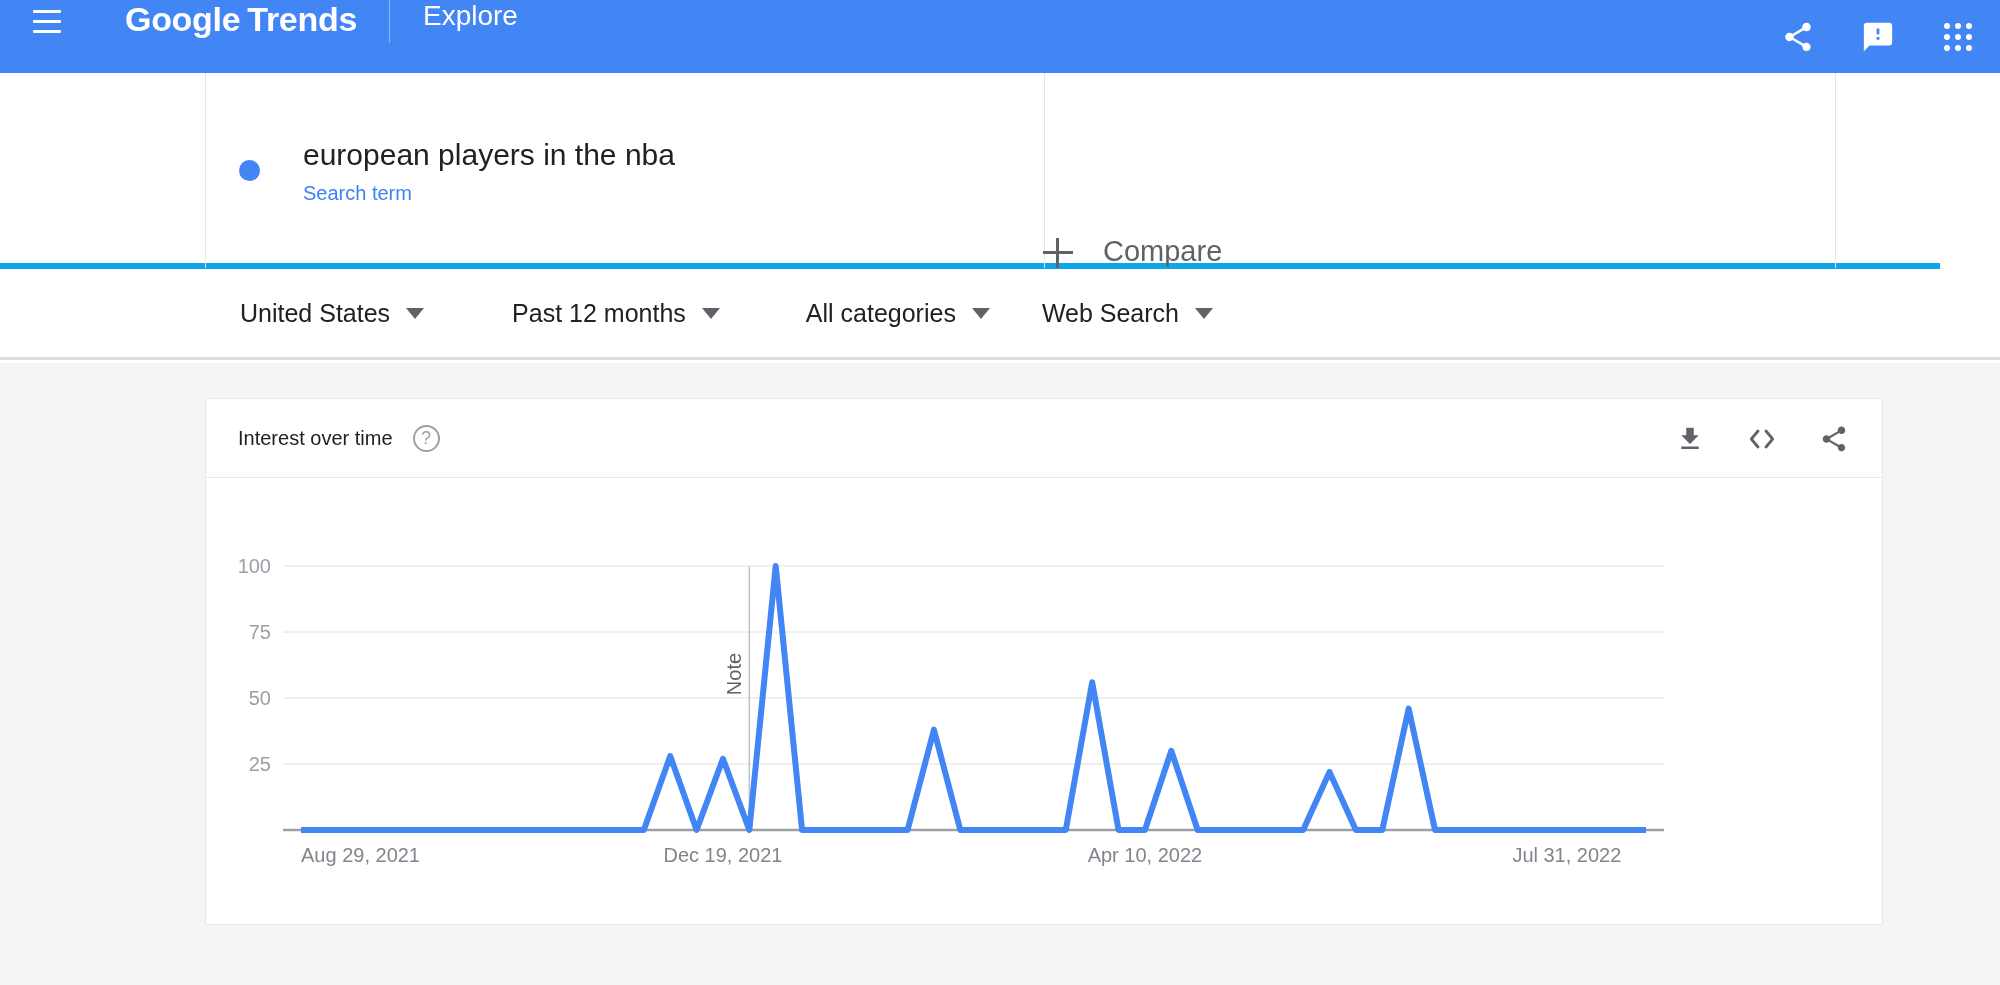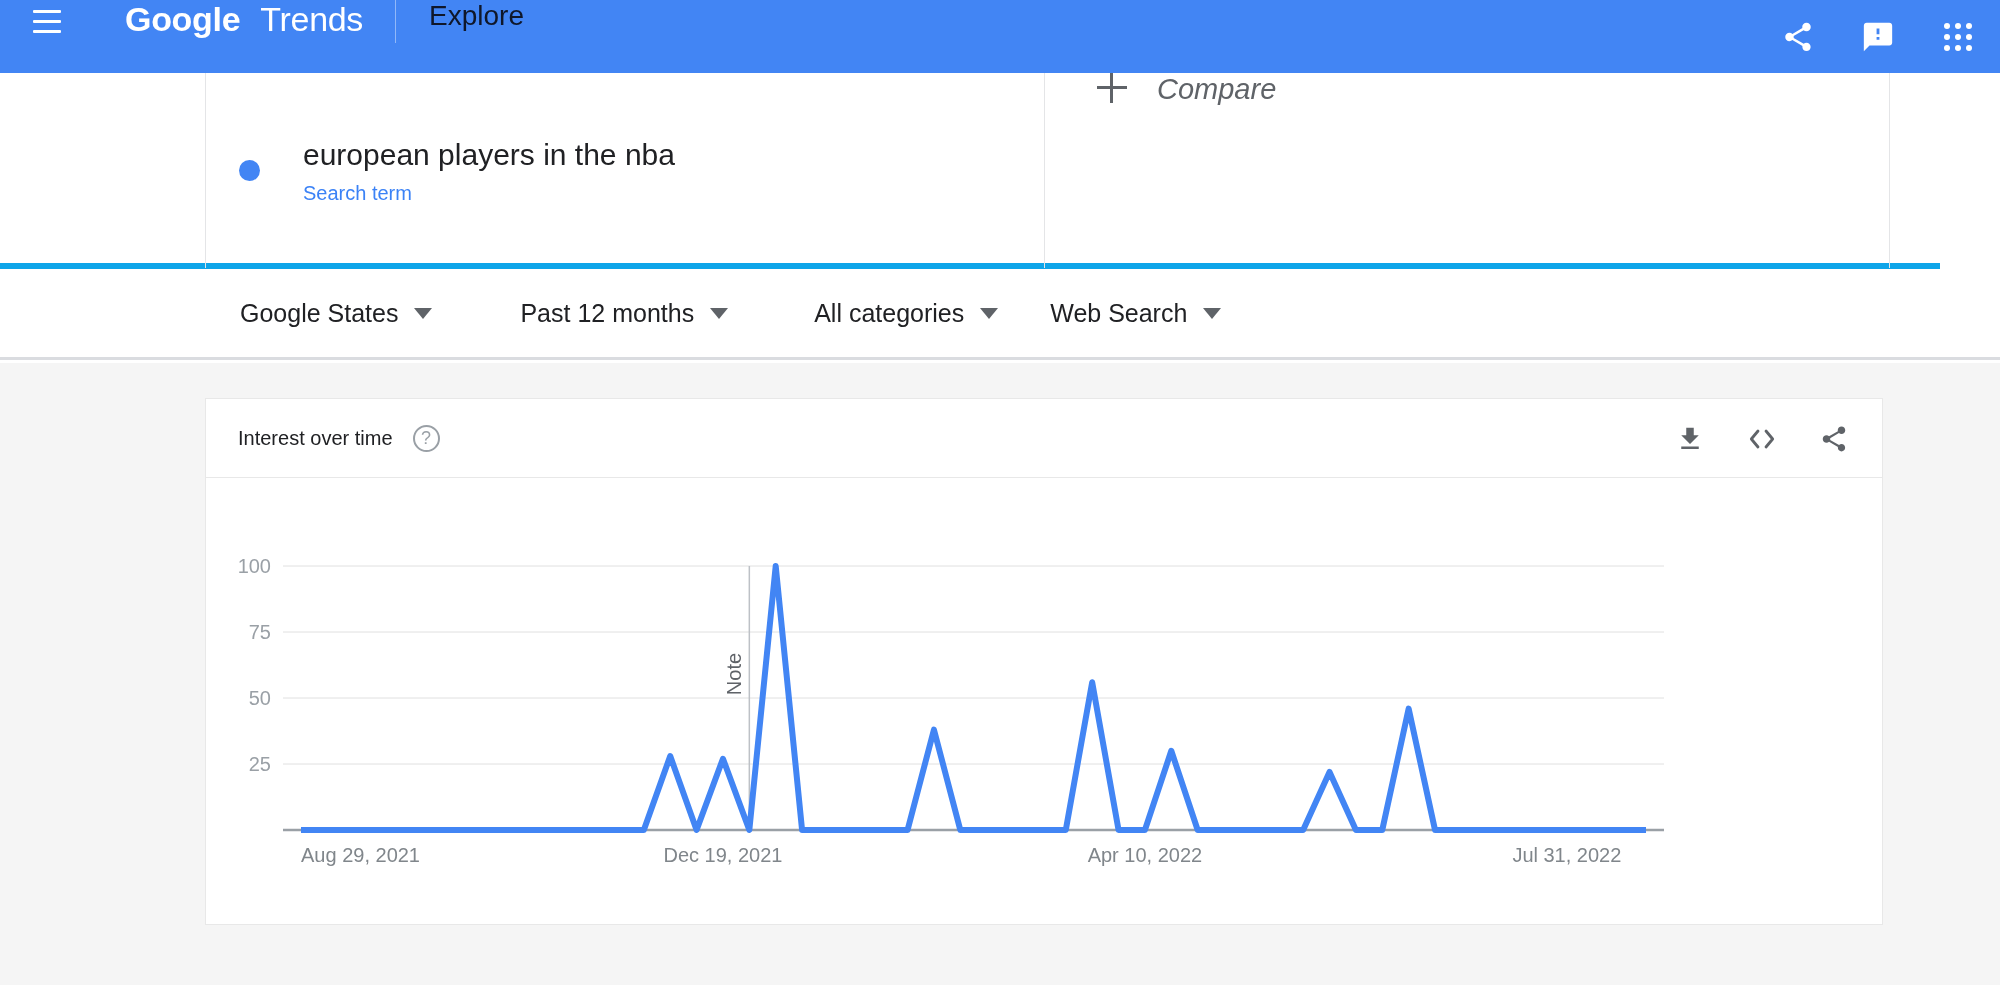--- a/index.html
+++ b/index.html
@@ -22,28 +22,28 @@
     display: flex; flex-direction: column; justify-content: center;
     align-items: center; gap: 7px; cursor: pointer;
   }
   .hamburger span { display: block; width: 28px; height: 3px; background: #fff; border-radius: 1px; }
 
   .brand {
     margin-left: 57px; font-size: 34px; letter-spacing: -0.3px;
     color: #fff; white-space: nowrap; display: flex; align-items: baseline;
   }
   .brand .g { font-weight: 700; }
-  .brand .t { font-weight: 400; margin-left: 20px; }
+  .brand .t { font-weight: 700; margin-left: 7px; }
 
   .vdiv {
     width: 1px; height: 43px; background: rgba(255,255,255,0.42);
     margin-left: 32px;
   }
   .explore {
-    margin-left: 33px; font-size: 28px; color: #0f172a; font-weight: 400;
+    margin-left: 33px; font-size: 28px; color: #ffffff; font-weight: 400;
     white-space: nowrap; cursor: pointer;
   }
 
   .topicons {
     position: absolute; right: 22px; top: 0; height: 73px;
     display: flex; align-items: center; gap: 40px;
   }
   .ticon { width: 40px; height: 40px; display: flex; align-items: center; justify-content: center; cursor: pointer; }
 
   .apps-grid { display: grid; grid-template-columns: repeat(3, 6px); grid-template-rows: repeat(3, 6px); gap: 5px; }
@@ -62,23 +62,23 @@
   }
   .dot {
     width: 21px; height: 21px; border-radius: 50%; background: #4285F4;
     margin-left: 33px; flex: 0 0 auto;
   }
   .termtexts { margin-left: 43px; }
   .termtitle { font-size: 30px; color: #202124; font-weight: 400; line-height: 1.25; white-space: nowrap; }
   .termsub { font-size: 20px; color: #3b82f6; margin-top: 9px; }
 
   .comparecell {
-    position: absolute; left: 1054px; top: 0; width: 836px; height: 195px;
+    position: absolute; left: 1000px; top: 0; width: 836px; height: 195px;
     border-right: 1px solid #e4e5e7;
-    display: flex; align-items: flex-start; font-style: italic;
+    display: flex; align-items: flex-end;
   }
   .plus {
     margin-left: 43px; width: 30px; height: 30px; position: relative;
   }
   .plus::before, .plus::after {
     content: ""; position: absolute; background: #5f6368;
   }
   .plus::before { left: 0; top: 13px; width: 30px; height: 3px; }
   .plus::after { top: 0; left: 13px; height: 30px; width: 3px; }
   .comparelabel { margin-left: 30px; font-size: 29px; color: #5f6368; }
@@ -185,21 +185,21 @@
     </div>
   </div>
   <div class="comparecell">
     <div class="plus"></div>
     <div class="comparelabel">Compare</div>
   </div>
 </div>
 
 <div class="filterrow">
   <div class="filter" style="margin-left:240px">
-    <span>Google States</span>
+    <span>United States</span>
     <span class="caret"></span>
   </div>
   <div class="filter" style="margin-left:88px">
     <span>Past 12 months</span>
     <span class="caret"></span>
   </div>
   <div class="filter" style="margin-left:86px">
     <span>All categories</span>
     <span class="caret"></span>
   </div>

